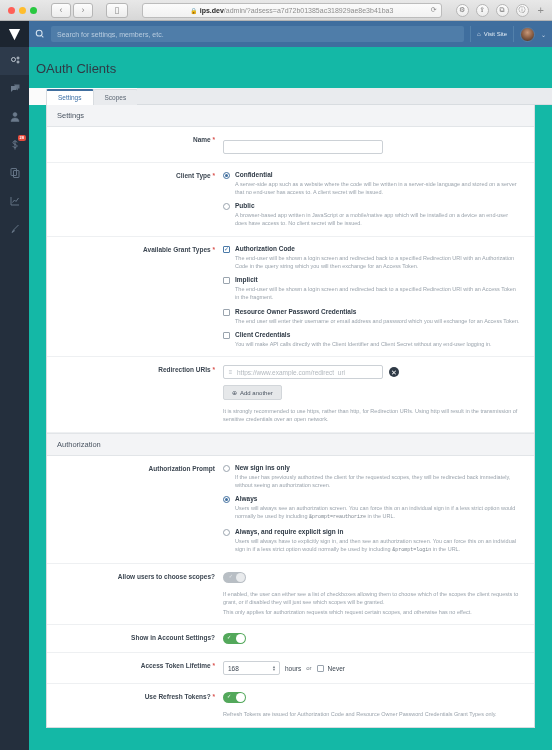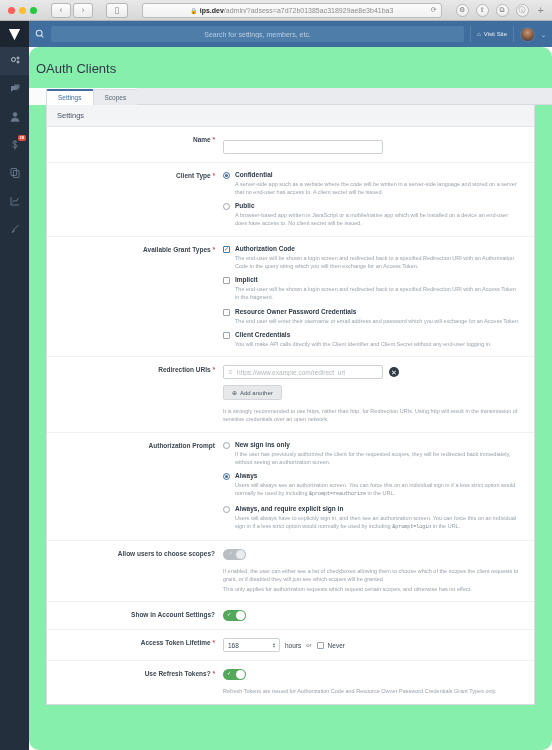--- a/index.html
+++ b/index.html
@@ -123,44 +123,42 @@
     height: 16px;
     background: #4f7da9;
     border: none;
     border-radius: 2px;
     color: #e2ecf5;
     font-size: 7px;
     padding: 0 6px;
     font-family: "Liberation Sans", sans-serif;
     outline: none;
     max-width: 422px;
-    text-align: center;
   }
   .search-input::placeholder { color: #b9cde0; }
   .topbar-right { display: flex; align-items: center; gap: 6px; }
   .divider-v { width: 1px; height: 16px; background: #5381ab; }
   .visit-site {
     display: flex; align-items: center; gap: 3px;
     color: #e3edf6; font-size: 6px;
   }
   .visit-site .home-ico { font-size: 6px; }
   .avatar {
     width: 15px; height: 15px; border-radius: 50%;
     background: radial-gradient(circle at 50% 35%, #c89878 0%, #8a5e44 50%, #3b2b22 100%);
     border: 1px solid #577da4;
   }
   .caret { color: #cfdded; font-size: 6px; }
 
   
   .page {
     flex: 1;
-    background: #86efac;
+    background: #14b8a6;
     overflow: hidden;
     position: relative;
-    border-radius: 10px;
   }
   .page-title {
     font-size: 13px;
     color: #2f3a46;
     padding: 14px 0 12px 7px;
     font-weight: normal;
   }
 
   .tabstrip {
     display: flex;
@@ -555,20 +553,21 @@
               <span class="del-btn">✕</span>
             </div>
             <div class="add-btn">
               <span>⊕</span>
               <span>Add another</span>
             </div>
             <div class="help-text">It is strongly recommended to use https, rather than http, for Redirection URIs. Using http will result in the transmission of sensitive credentials over an open network.</div>
           </div>
         </div>
 
+        <div class="section-head">Authorization</div>
 
         <div class="row">
           <div class="row-label">
             <span>Authorization Prompt</span>
           </div>
           <div class="row-field">
             <div class="opt">
               <div class="opt-top">
                 <span class="radio"></span>
                 <span class="opt-title">New sign ins only</span>

